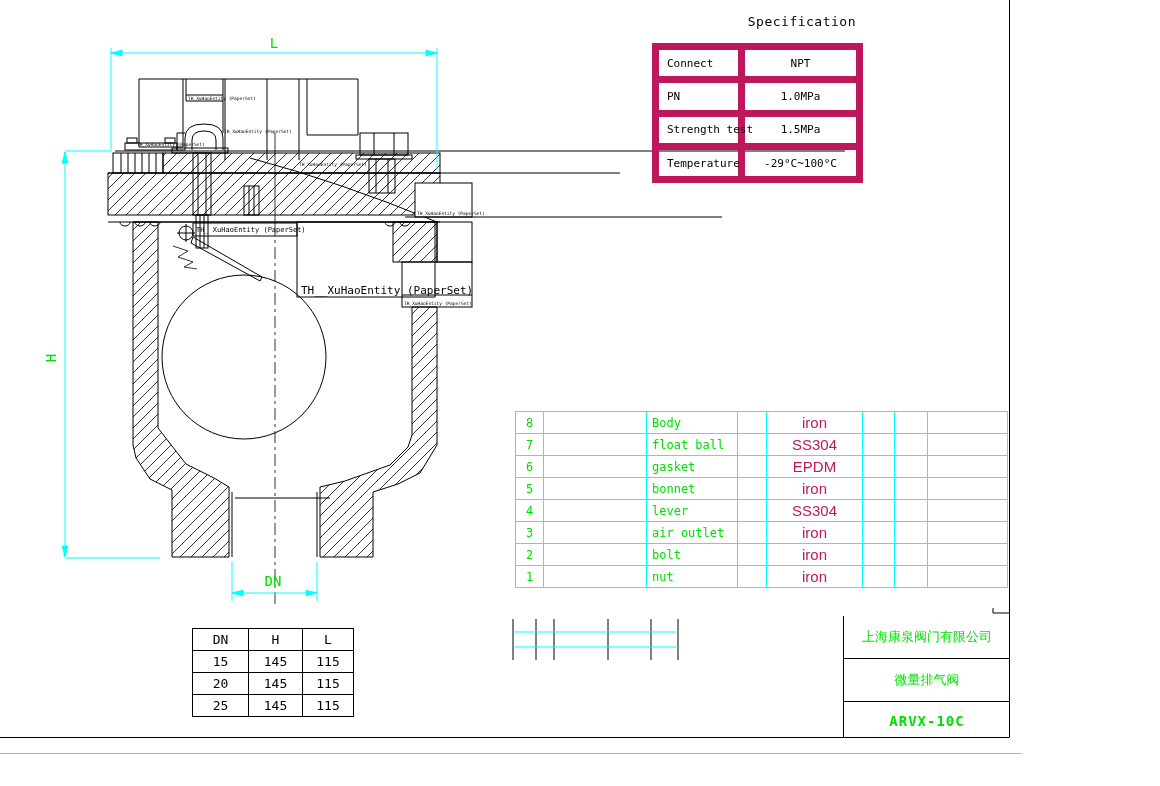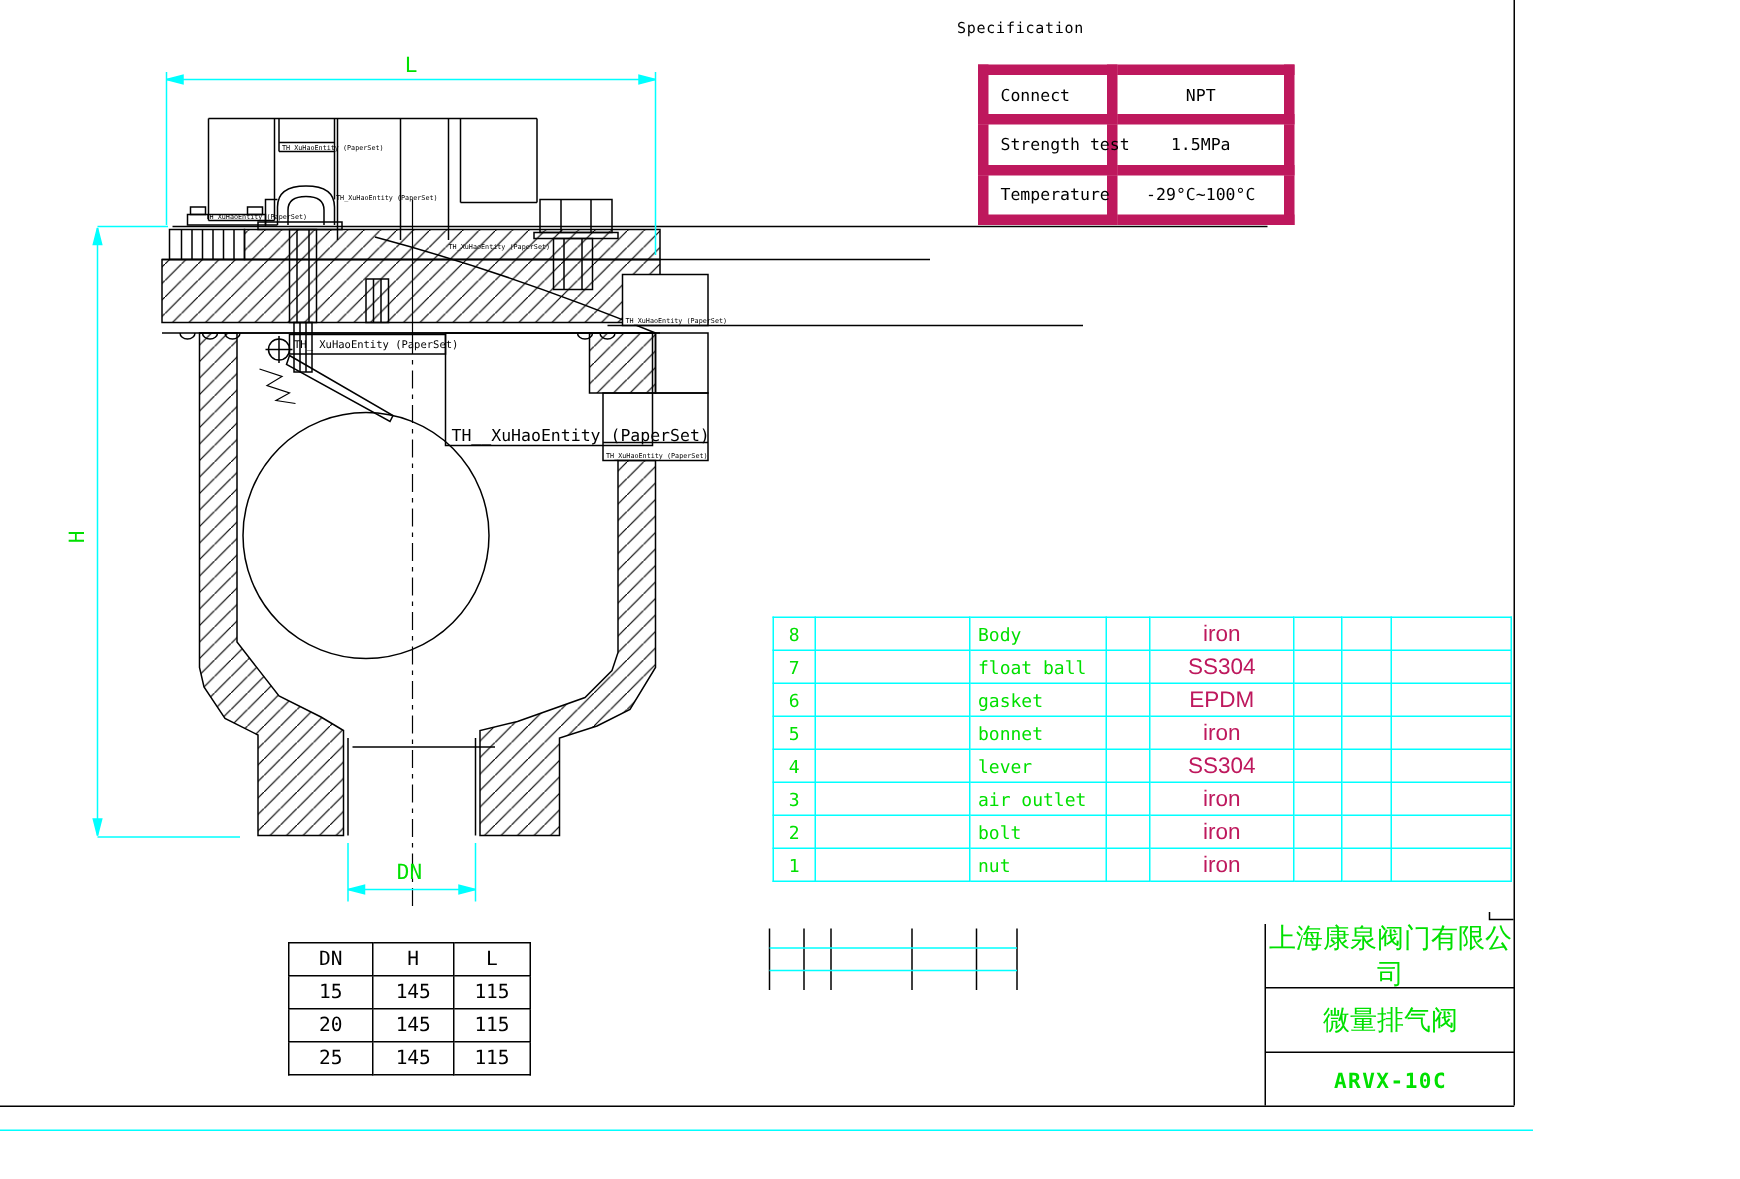--- a/index.html
+++ b/index.html
@@ -5,22 +5,22 @@
   html,body{margin:0;padding:0;background:#fff;}
   .page{position:relative;width:1160px;height:786px;background:#fff;overflow:hidden;
         font-family:"DejaVu Sans Mono",monospace;color:#000;}
   svg.canvas{position:absolute;left:0;top:0;}
 
   
   table{border-collapse:collapse;table-layout:fixed;position:absolute;background:transparent;}
   td{padding:0;overflow:visible;white-space:nowrap;}
 
   
-  .spec-title{position:absolute;left:638px;top:14px;width:204px;text-align:left;
-              font-size:10px;letter-spacing:0.5px;}
+  .spec-title{position:absolute;left:652px;top:14px;width:204px;text-align:right;
+              font-size:13px;letter-spacing:0.5px;}
   table.spec{left:652px;top:43px;width:204px;}
   table.spec td{border:7px solid #be185d;height:26.3px;font-size:11px;}
   table.spec td.c0{padding-left:8px;}
   table.spec td.c1{text-align:center;}
 
   
   table.parts{left:515px;top:411px;width:492px;}
   table.parts td{border:1px solid #00ffff;height:21px;font-size:12px;color:#00e000;}
   table.parts td.no{text-align:center;}
   table.parts td.pname{padding-left:5px;}
@@ -28,21 +28,21 @@
                      font-size:15px;text-align:center;}
 
   
   table.size{left:192px;top:628px;width:161px;}
   table.size td{border:1px solid #000;height:21px;text-align:center;font-size:13px;}
 
   
   .tblock{position:absolute;left:843px;top:616px;width:166px;height:121px;
           border-left:1px solid #000;color:#00e000;text-align:center;}
   .tblock .row{display:flex;align-items:center;justify-content:center;
-               font-family:Liberation Mono, monospace;font-size:18px;}
+               font-family:Liberation Mono, monospace;font-size:13px;}
   .tblock .r1{height:42px;}
   .tblock .r2{height:42px;border-top:1px solid #000;}
   .tblock .r3{height:37px;border-top:1px solid #000;
               font-family:"DejaVu Sans Mono",monospace;font-size:14px;letter-spacing:1px;font-weight:bold;}
 </style>
 </head>
 <body>
 
 <div class="page">
 
@@ -223,20 +223,24 @@
     <colgroup>
         <col style="width:86px">
         <col style="width:118px">
       </colgroup>
     <tbody>
         <tr>
           <td class="c0">Connect</td>
           <td class="c1">NPT</td>
         </tr>
         <tr>
+          <td class="c0">PN</td>
+          <td class="c1">1.0MPa</td>
+        </tr>
+        <tr>
           <td class="c0">Strength test</td>
           <td class="c1">1.5MPa</td>
         </tr>
         <tr>
           <td class="c0">Temperature</td>
           <td class="c1">-29°C~100°C</td>
         </tr>
       </tbody>
   </table>
 

